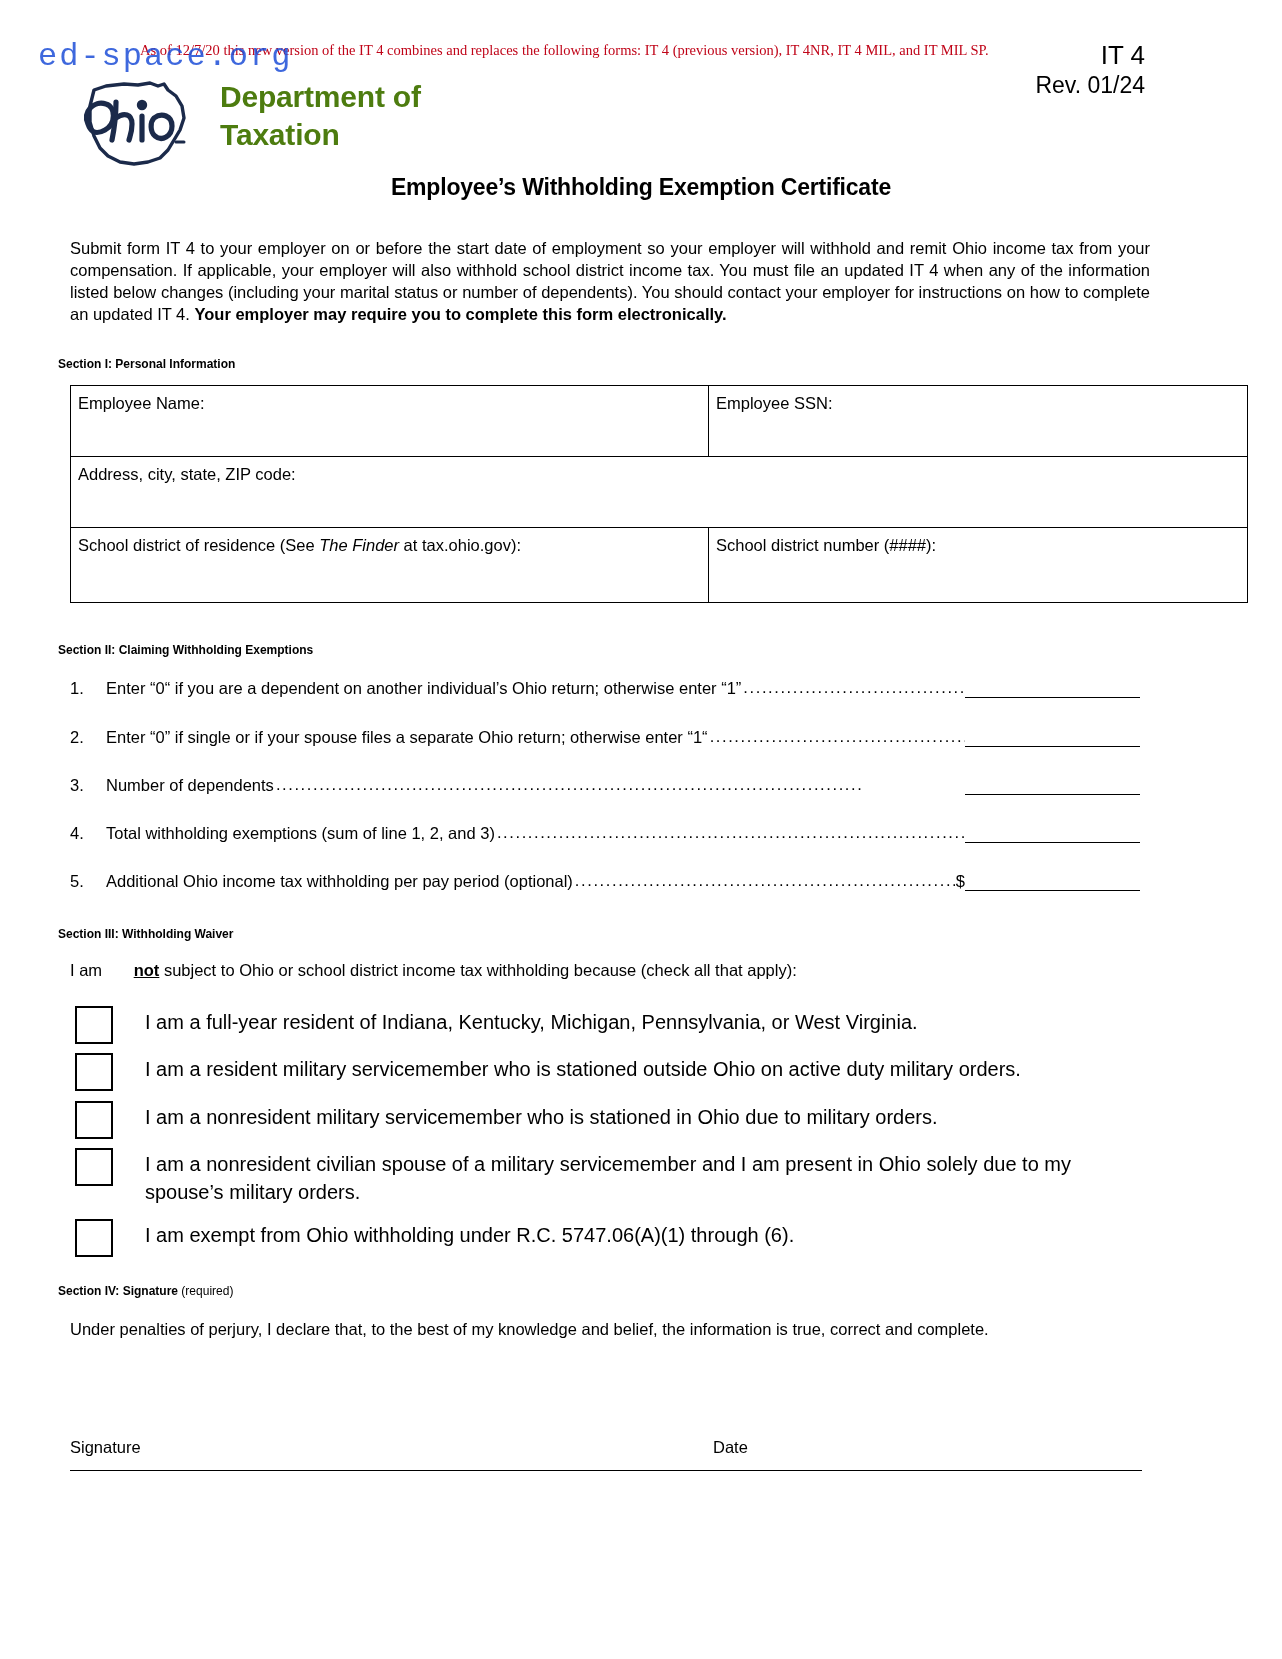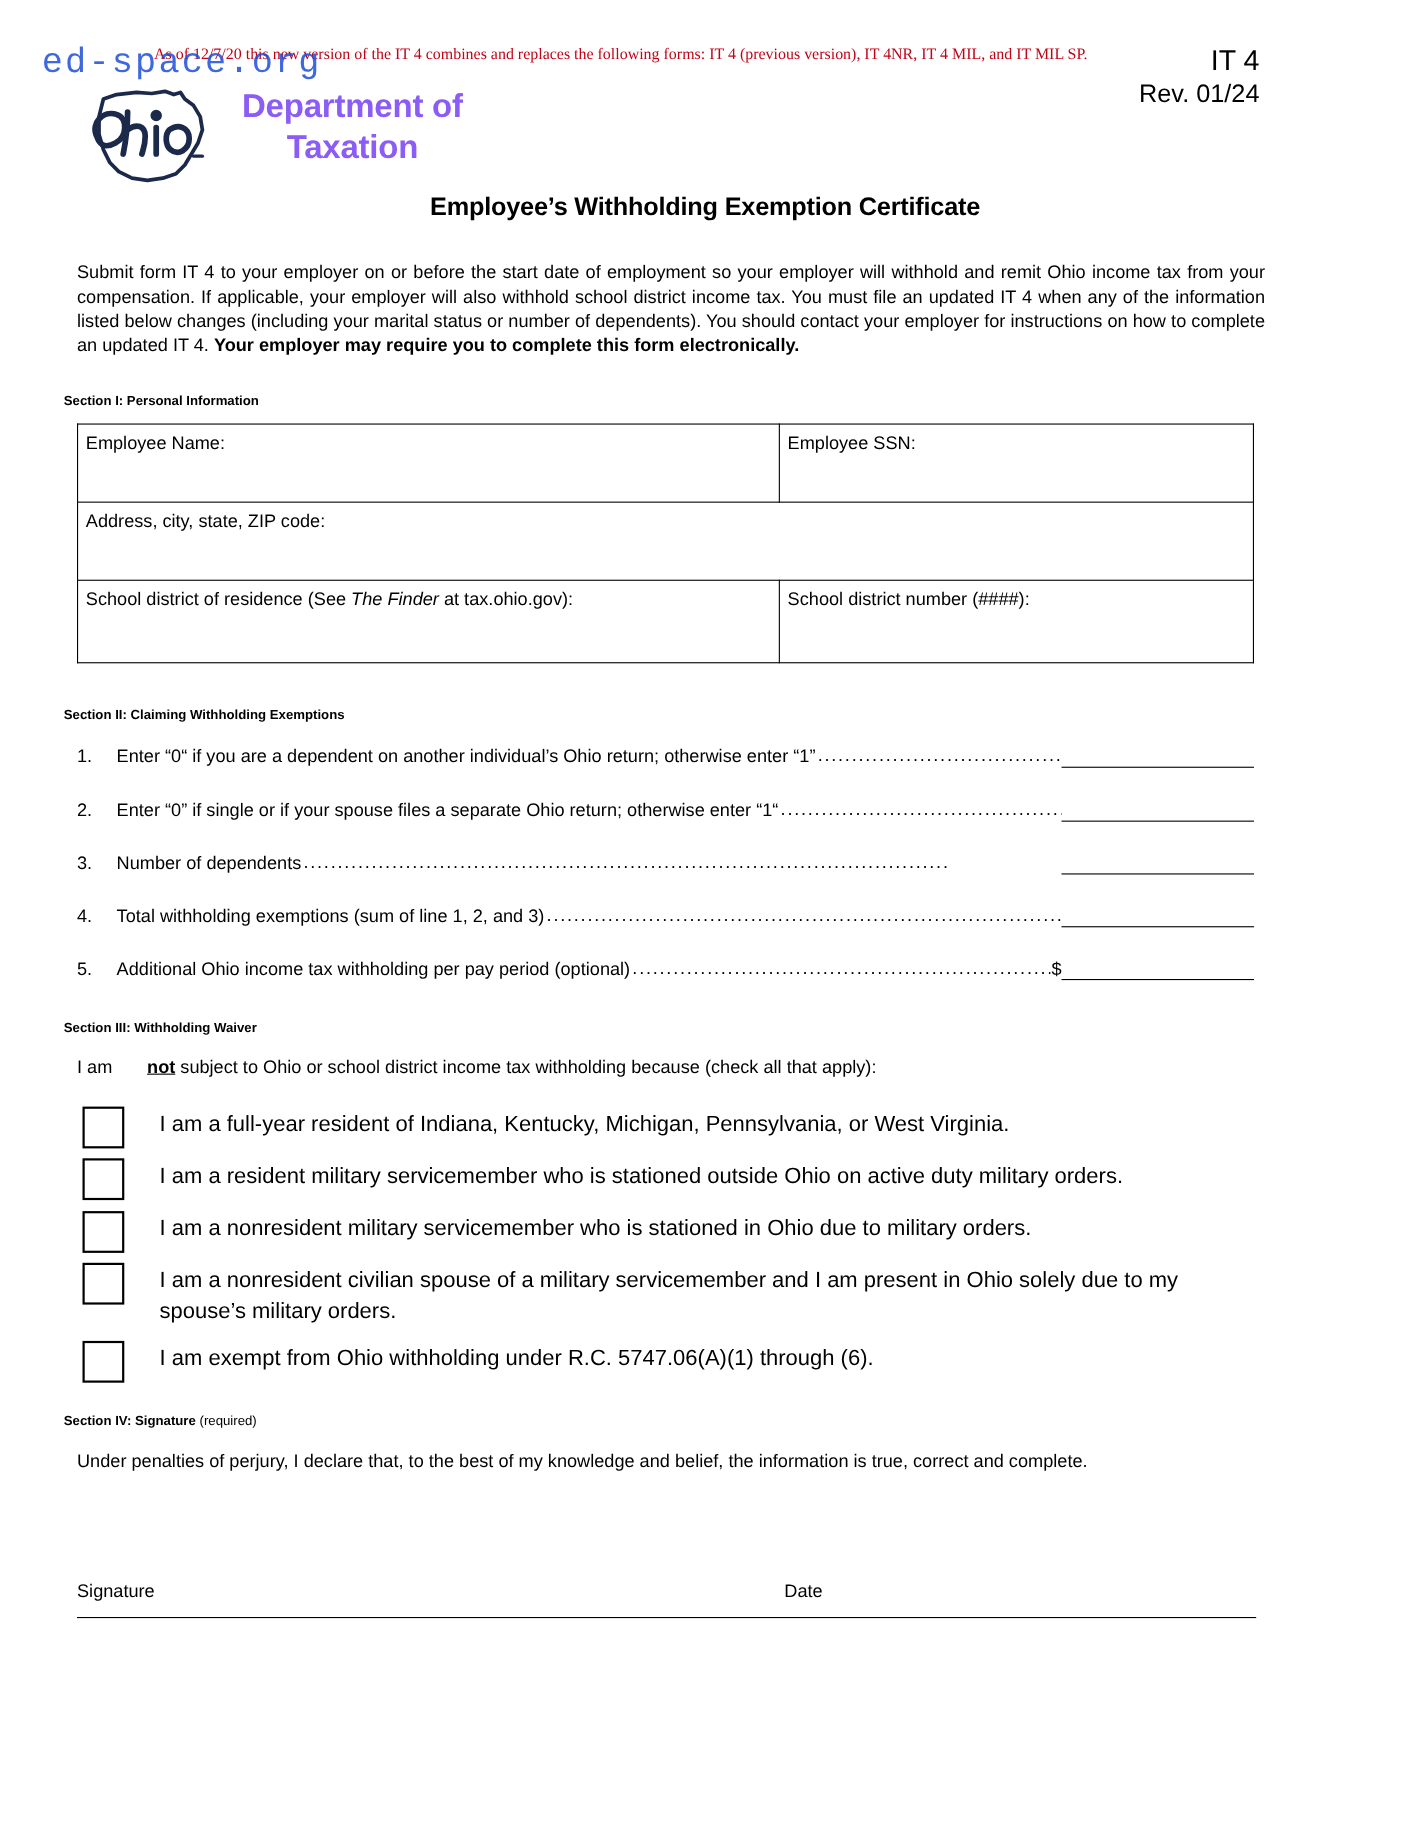--- a/index.html
+++ b/index.html
@@ -57,23 +57,22 @@
     z-index: 20;
   }
   .logo-svg { position: absolute; left: 0; top: 0; }
   .logo-text {
     position: absolute;
     left: 148px;
     top: 6px;
     font-size: 30px;
     font-weight: bold;
     line-height: 1.28;
-    color: #8b5cf6;
+    color: #4d7c0f;
     letter-spacing: -0.2px;
-    text-align: center;
   }
   .form-id {
     position: absolute;
     right: 137px;
     top: 41px;
     text-align: right;
     z-index: 20;
   }
   .form-id .fid-num { font-size: 26px; line-height: 1.15; }
   .form-id .fid-rev { font-size: 23px; line-height: 1.3; }
@@ -113,21 +112,21 @@
   #sec1-head { top: 345px; }
   #sec2-head { top: 631px; }
   #sec3-head { top: 915px; }
   #sec4-head { top: 1272px; }
 
   
   .pi-table {
     position: absolute;
     left: 70px;
     top: 385px;
-    width: 1070px;
+    width: 1178px;
     border-collapse: collapse;
     table-layout: fixed;
   }
   .pi-table td {
     border: 1.6px solid #000000;
     vertical-align: top;
     padding: 8px 0 0 7px;
     font-size: 16.5px;
   }
   .pi-table .r1 td { height: 62px; }

